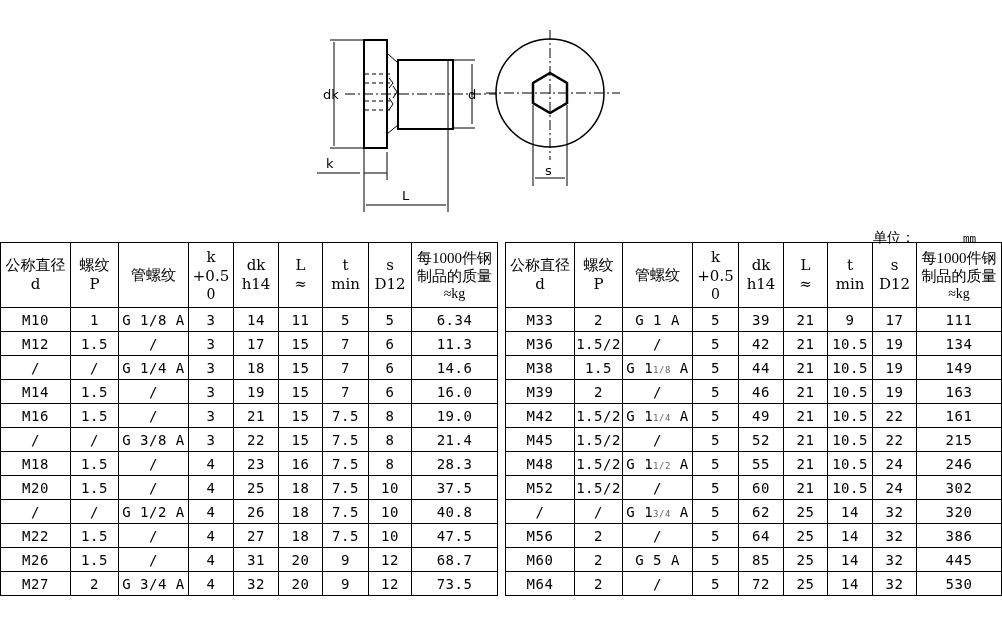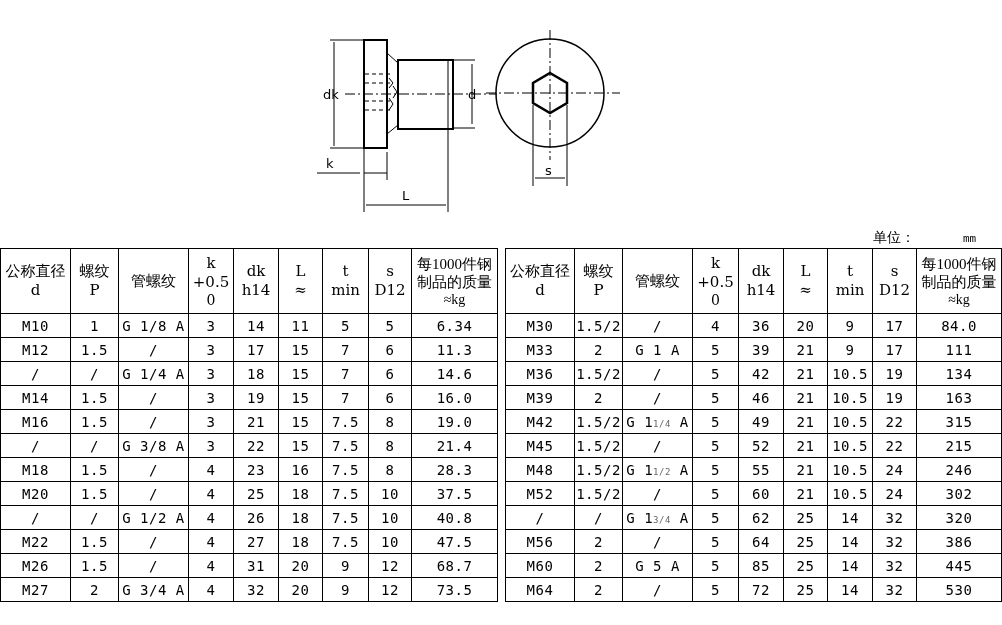--- a/index.html
+++ b/index.html
@@ -1,21 +1,21 @@
 <!DOCTYPE html>
 <html><head>
 <meta charset="utf-8">
 <style>
   html, body { margin:0; padding:0; background:#fff; }
   body { width:1002px; height:625px; position:relative; overflow:hidden;
          font-family:"DejaVu Serif", "Liberation Serif", serif; color:#000; }
   .drawing { position:absolute; left:0; top:0; width:1002px; height:225px; }
   .unit { position:absolute; left:873px; top:229px; font-size:14px; font-family:"DejaVu Sans", sans-serif; }
   .unit .mm { font-size:11px; font-family:"Liberation Mono", monospace;padding-left:48px; }
-  table.spec { position:absolute; top:248px; border-collapse:collapse; table-layout:fixed; }
+  table.spec { position:absolute; top:242px; border-collapse:collapse; table-layout:fixed; }
   table.spec td, table.spec th { border:1px solid #000; padding:0; text-align:center; vertical-align:middle;
          font-weight:normal; overflow:hidden; white-space:nowrap; }
   table.spec th { height:64px; font-size:15px; line-height:19px; }
   table.spec th .l2 { display:block; font-size:15px; }
   table.spec th .sm { font-size:14px; line-height:17px; }
   table.spec th.wt { font-size:14px; line-height:18px; white-space:normal;text-align:center; }
   table.spec td { height:23px; font-size:14px; font-family:"DejaVu Sans Mono", "Liberation Mono", monospace; letter-spacing:0.5px; }
   #tbl-left { left:0; width:497px; }
   #tbl-right { left:505px; width:496px; }
   .cjk { font-family:Liberation Serif, serif; }
@@ -321,31 +321,20 @@
         </th>
         <th class="wt cjk">
           <span class="l2 cjk">每1000件钢</span>
           <span class="l2 cjk">制品的质量</span>
           <span class="l2 sm">≈kg</span>
         </th>
       </tr>
     </thead>
   <tbody>
       <tr>
-        <td>M30</td>
-        <td>1.5/2</td>
-        <td>/</td>
-        <td>4</td>
-        <td>36</td>
-        <td>20</td>
-        <td>9</td>
-        <td>17</td>
-        <td>84.0</td>
-      </tr>
-      <tr>
         <td>M33</td>
         <td>2</td>
         <td>G 1 A</td>
         <td>5</td>
         <td>39</td>
         <td>21</td>
         <td>9</td>
         <td>17</td>
         <td>111</td>
       </tr>
@@ -354,40 +343,51 @@
         <td>1.5/2</td>
         <td>/</td>
         <td>5</td>
         <td>42</td>
         <td>21</td>
         <td>10.5</td>
         <td>19</td>
         <td>134</td>
       </tr>
       <tr>
+        <td>M38</td>
+        <td>1.5</td>
+        <td>G 1<span class="sub">1/8</span> A</td>
+        <td>5</td>
+        <td>44</td>
+        <td>21</td>
+        <td>10.5</td>
+        <td>19</td>
+        <td>149</td>
+      </tr>
+      <tr>
         <td>M39</td>
         <td>2</td>
         <td>/</td>
         <td>5</td>
         <td>46</td>
         <td>21</td>
         <td>10.5</td>
         <td>19</td>
         <td>163</td>
       </tr>
       <tr>
         <td>M42</td>
         <td>1.5/2</td>
         <td>G 1<span class="sub">1/4</span> A</td>
         <td>5</td>
         <td>49</td>
         <td>21</td>
         <td>10.5</td>
         <td>22</td>
-        <td>315</td>
+        <td>161</td>
       </tr>
       <tr>
         <td>M45</td>
         <td>1.5/2</td>
         <td>/</td>
         <td>5</td>
         <td>52</td>
         <td>21</td>
         <td>10.5</td>
         <td>22</td>

